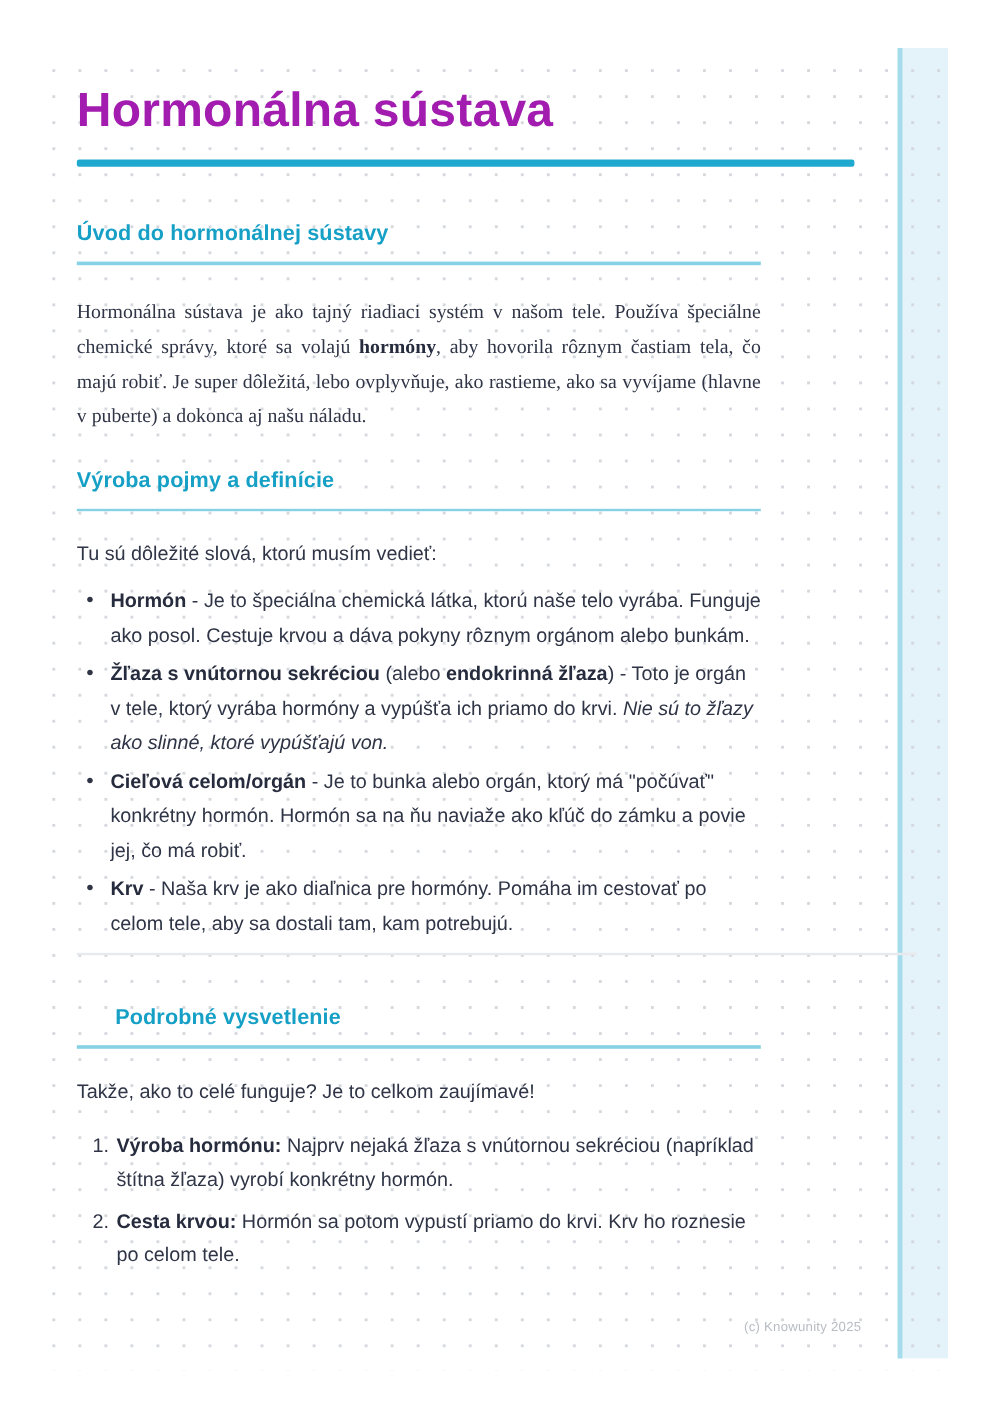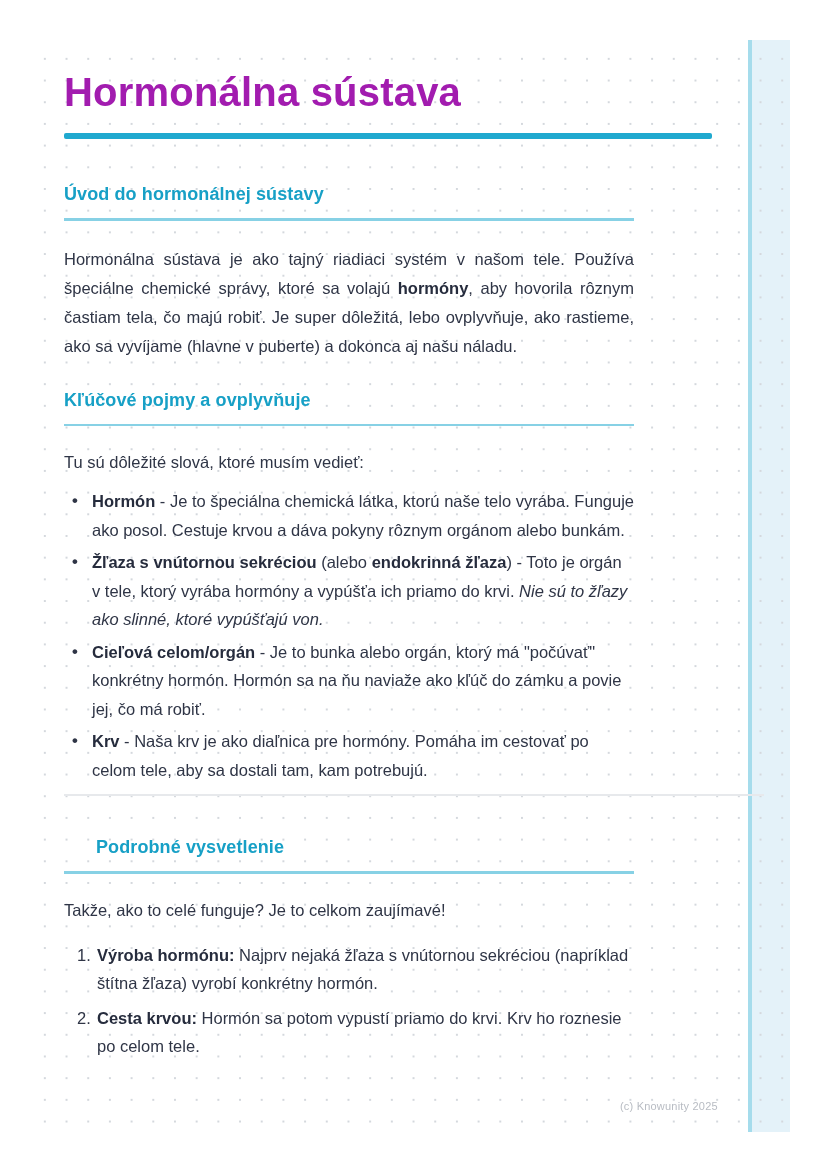--- a/index.html
+++ b/index.html
@@ -41,21 +41,21 @@
   h2 {
     margin:0; font-size:18px; line-height:34px;
     font-weight:800; letter-spacing:0.1px;
     color:#17a0c6;
   }
   .h2-rule { margin-top:7px; width:100%; height:2.5px; background:#87d1e5; }
   .sec1 h2 { margin-top:38px; }
   .sec2 h2 { margin-top:22px; }
   .sec3 h2 { margin-top:34px;margin-left:32px; }
   p, li { font-size:16.5px; line-height:29px; color:#2f3546; }
-  p.lead { margin:24px 0 0 0; text-align:justify; }
+  p.lead { margin:24px 0 0 0; text-align:justify;font-family:Liberation Serif, serif; }
   p.intro { margin:22px 0 0 0; }
   ul.bullets, ol.steps { margin:10px 0 0 0; padding:0; list-style:none; }
   ul.bullets li, ol.steps li {
     position:relative; line-height:28.5px; margin:0 0 4px 0;
   }
   ul.bullets li { padding-left:28px; }
   ol.steps { margin-top:16px; }
   ol.steps li { padding-left:33px; margin-bottom:6px; }
   .bmark {
     position:absolute; left:8px; top:-1px; font-weight:700; color:#2f3546;
@@ -86,23 +86,23 @@
     <h1>Hormonálna sústava</h1>
     <div class="h1-rule"></div>
 
     <section class="sec1">
       <h2>Úvod do hormonálnej sústavy</h2>
       <div class="h2-rule"></div>
       <p class="lead rich"><span>Hormonálna sústava je ako tajný riadiaci systém v našom tele. Používa špeciálne chemické správy, ktoré sa volajú </span><span class="b">hormóny</span><span>, aby hovorila rôznym častiam tela, čo majú robiť. Je super dôležitá, lebo ovplyvňuje, ako rastieme, ako sa vyvíjame (hlavne v puberte) a dokonca aj našu náladu.</span></p>
     </section>
 
     <section class="sec2">
-      <h2>Kľúčové pojmy a ovplyvňuje</h2>
+      <h2>Výroba pojmy a definície</h2>
       <div class="h2-rule"></div>
-      <p class="intro">Tu sú dôležité slová, ktoré musím vedieť:</p>
+      <p class="intro">Tu sú dôležité slová, ktorú musím vedieť:</p>
       <ul class="bullets">
         <li>
           <span class="bmark">•</span>
           <span class="rich"><span class="b">Hormón</span><span> - Je to špeciálna chemická látka, ktorú naše telo vyrába. Funguje ako posol. Cestuje krvou a dáva pokyny rôznym orgánom alebo bunkám.</span></span>
         </li>
         <li>
           <span class="bmark">•</span>
           <span class="rich"><span class="b">Žľaza s vnútornou sekréciou</span><span> (alebo </span><span class="b">endokrinná žľaza</span><span>) - Toto je orgán v tele, ktorý vyrába hormóny a vypúšťa ich priamo do krvi. </span><span class="i">Nie sú to žľazy ako slinné, ktoré vypúšťajú von.</span></span>
         </li>
         <li>

